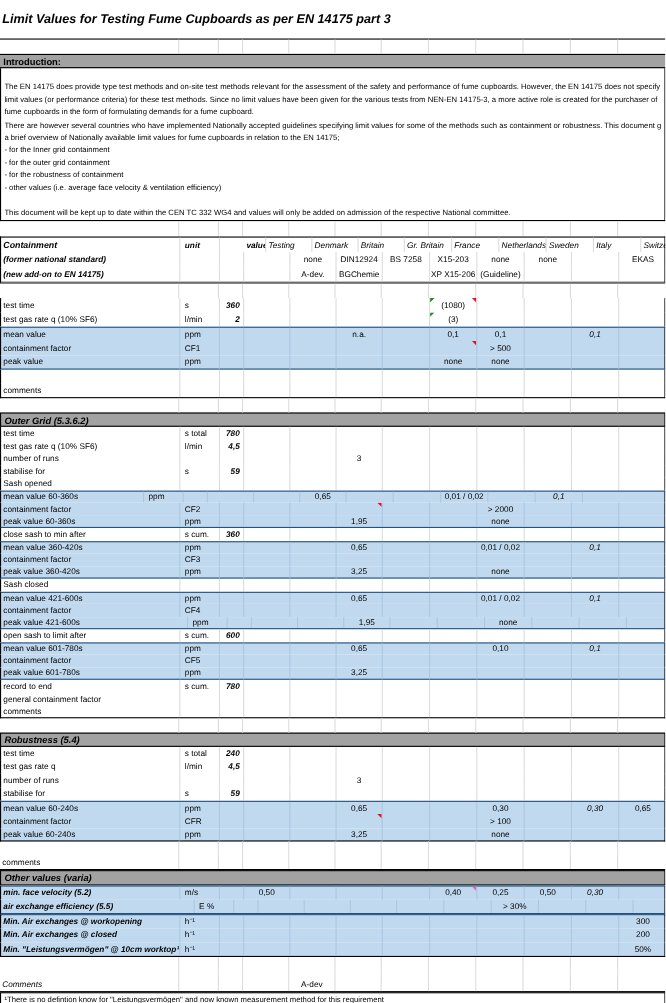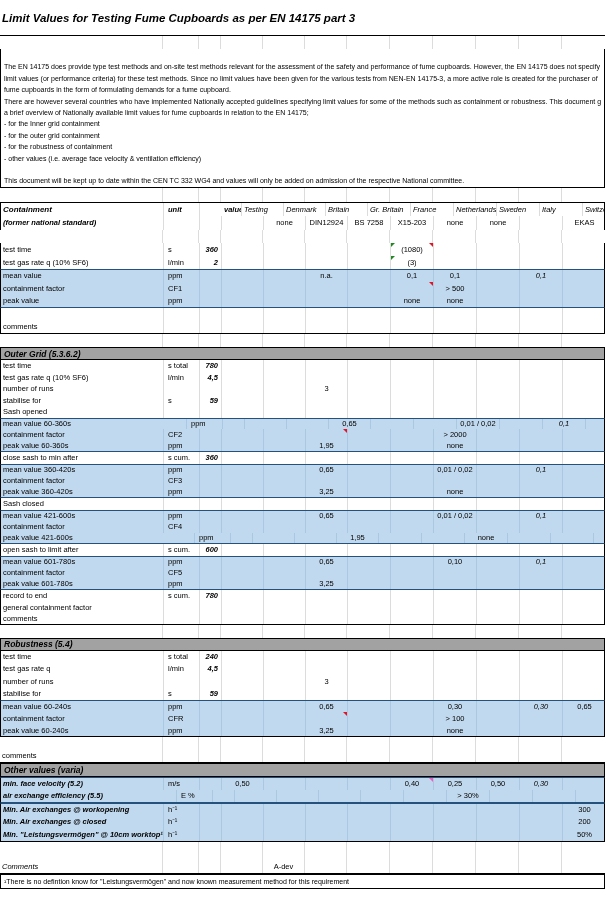--- a/index.html
+++ b/index.html
@@ -56,20 +56,21 @@
       <div class="c be" style="width: 42px;"></div>
       <div class="c dk" style="width: 42px;"></div>
       <div class="c de" style="width: 42px;"></div>
       <div class="c gb" style="width: 43px;"></div>
       <div class="c fr" style="width: 43px;"></div>
       <div class="c nl" style="width: 43px;"></div>
       <div class="c se" style="width: 43px;"></div>
       <div class="c it" style="width: 43px;"></div>
       <div class="c ch" style="width: 43px;"></div>
     </div>
+    <div class="bar" style="height: 13px;">Introduction:</div>
     <div class="introbox" style="height: 139px;">
       <div class="iline"></div>
       <div class="iline">The EN 14175 does provide type test methods and on-site test methods relevant for the assessment of the safety and performance of fume cupboards. However, the EN 14175 does not specify any</div>
       <div class="iline">limit values (or performance criteria) for these test methods. Since no limit values have been given for the various tests from NEN-EN 14175-3, a more active role is created for the purchaser of</div>
       <div class="iline">fume cupboards in the form of formulating demands for a fume cupboard.</div>
       <div class="iline">There are however several countries who have implemented Nationally accepted guidelines specifying limit values for some of the methods such as containment or robustness. This document gives</div>
       <div class="iline">a brief overview of Nationally available limit values for fume cupboards in relation to the EN 14175;</div>
       <div class="iline">- for the Inner grid containment</div>
       <div class="iline">- for the outer grid containment</div>
       <div class="iline">- for the robustness of containment</div>
@@ -112,20 +113,34 @@
       <div class="c be" style="width: 42px;"></div>
       <div class="c dk" style="width: 42px;">none</div>
       <div class="c de" style="width: 42px;">DIN12924</div>
       <div class="c gb" style="width: 43px;">BS 7258</div>
       <div class="c fr" style="width: 43px;">X15-203</div>
       <div class="c nl" style="width: 43px;">none</div>
       <div class="c se" style="width: 43px;">none</div>
       <div class="c it" style="width: 43px;"></div>
       <div class="c ch" style="width: 43px;">EKAS</div>
     </div>
+    <div class="row g cb cbb" style="height: 15px;">
+      <div class="c label bi" style="width: 163px;">(new add-on to EN 14175)</div>
+      <div class="c unit" style="width: 36px;"></div>
+      <div class="c value" style="width: 22px;"></div>
+      <div class="c be" style="width: 42px;"></div>
+      <div class="c dk" style="width: 42px;">A-dev.</div>
+      <div class="c de" style="width: 42px;">BGChemie</div>
+      <div class="c gb" style="width: 43px;"></div>
+      <div class="c fr" style="width: 43px;">XP X15-206</div>
+      <div class="c nl" style="width: 43px;">(Guideline)</div>
+      <div class="c se" style="width: 43px;"></div>
+      <div class="c it" style="width: 43px;"></div>
+      <div class="c ch" style="width: 43px;"></div>
+    </div>
     <div class="row g" style="height: 13px;">
       <div class="c label" style="width: 163px;"></div>
       <div class="c unit" style="width: 36px;"></div>
       <div class="c value" style="width: 22px;"></div>
       <div class="c be" style="width: 42px;"></div>
       <div class="c dk" style="width: 42px;"></div>
       <div class="c de" style="width: 42px;"></div>
       <div class="c gb" style="width: 43px;"></div>
       <div class="c fr" style="width: 43px;"></div>
       <div class="c nl" style="width: 43px;"></div>
@@ -312,21 +327,21 @@
       <div class="c dk" style="width: 42px;"></div>
       <div class="c de" style="width: 42px;"></div>
       <div class="c gb" style="width: 43px;"></div>
       <div class="c fr" style="width: 43px;"></div>
       <div class="c nl" style="width: 43px;"></div>
       <div class="c se" style="width: 43px;"></div>
       <div class="c it" style="width: 43px;"></div>
       <div class="c ch" style="width: 43px;"></div>
     </div>
     <div class="row blue box bt" style="height: 11.5px;">
-      <div class="c label" style="width: 186px; text-align: right;">mean value 60-360s</div>
+      <div class="c label" style="width: 130px; text-align: right;">mean value 60-360s</div>
       <div class="c unit" style="width: 36px;">ppm</div>
       <div class="c value" style="width: 22px;"></div>
       <div class="c be" style="width: 42px;"></div>
       <div class="c dk" style="width: 42px;"></div>
       <div class="c de" style="width: 42px;">0,65</div>
       <div class="c gb" style="width: 43px;"></div>
       <div class="c fr" style="width: 43px;"></div>
       <div class="c nl" style="width: 43px;">0,01 / 0,02</div>
       <div class="c se" style="width: 43px;"></div>
       <div class="c it" style="width: 43px;">0,1</div>
@@ -454,21 +469,21 @@
       <div class="c dk" style="width: 42px;"></div>
       <div class="c de" style="width: 42px;"></div>
       <div class="c gb" style="width: 43px;"></div>
       <div class="c fr" style="width: 43px;"></div>
       <div class="c nl" style="width: 43px;"></div>
       <div class="c se" style="width: 43px;"></div>
       <div class="c it" style="width: 43px;"></div>
       <div class="c ch" style="width: 43px;"></div>
     </div>
     <div class="row blue box bb" style="height: 11.5px;">
-      <div class="c label" style="width: 194px;">peak value 421-600s</div>
+      <div class="c label" style="width: 170px;">peak value 421-600s</div>
       <div class="c unit" style="width: 36px;">ppm</div>
       <div class="c value" style="width: 22px;"></div>
       <div class="c be" style="width: 42px;"></div>
       <div class="c dk" style="width: 42px;"></div>
       <div class="c de" style="width: 42px;">1,95</div>
       <div class="c gb" style="width: 43px;"></div>
       <div class="c fr" style="width: 43px;"></div>
       <div class="c nl" style="width: 43px;">none</div>
       <div class="c se" style="width: 43px;"></div>
       <div class="c it" style="width: 43px;"></div>

